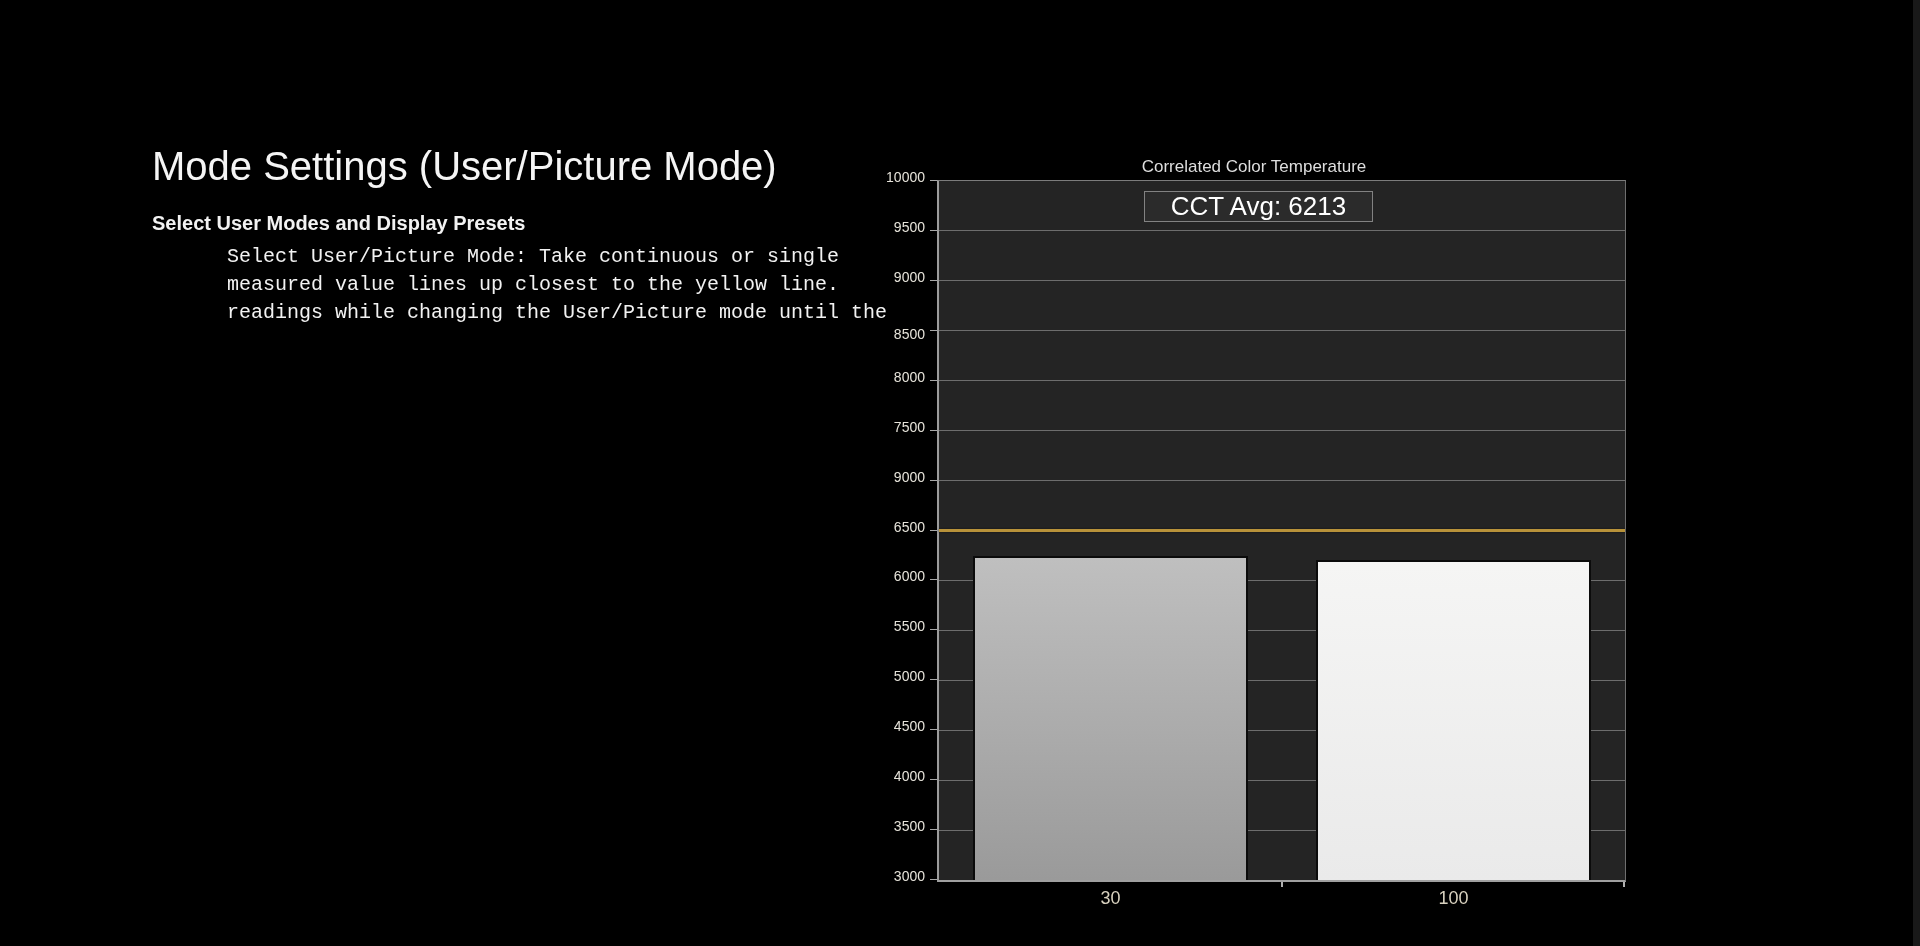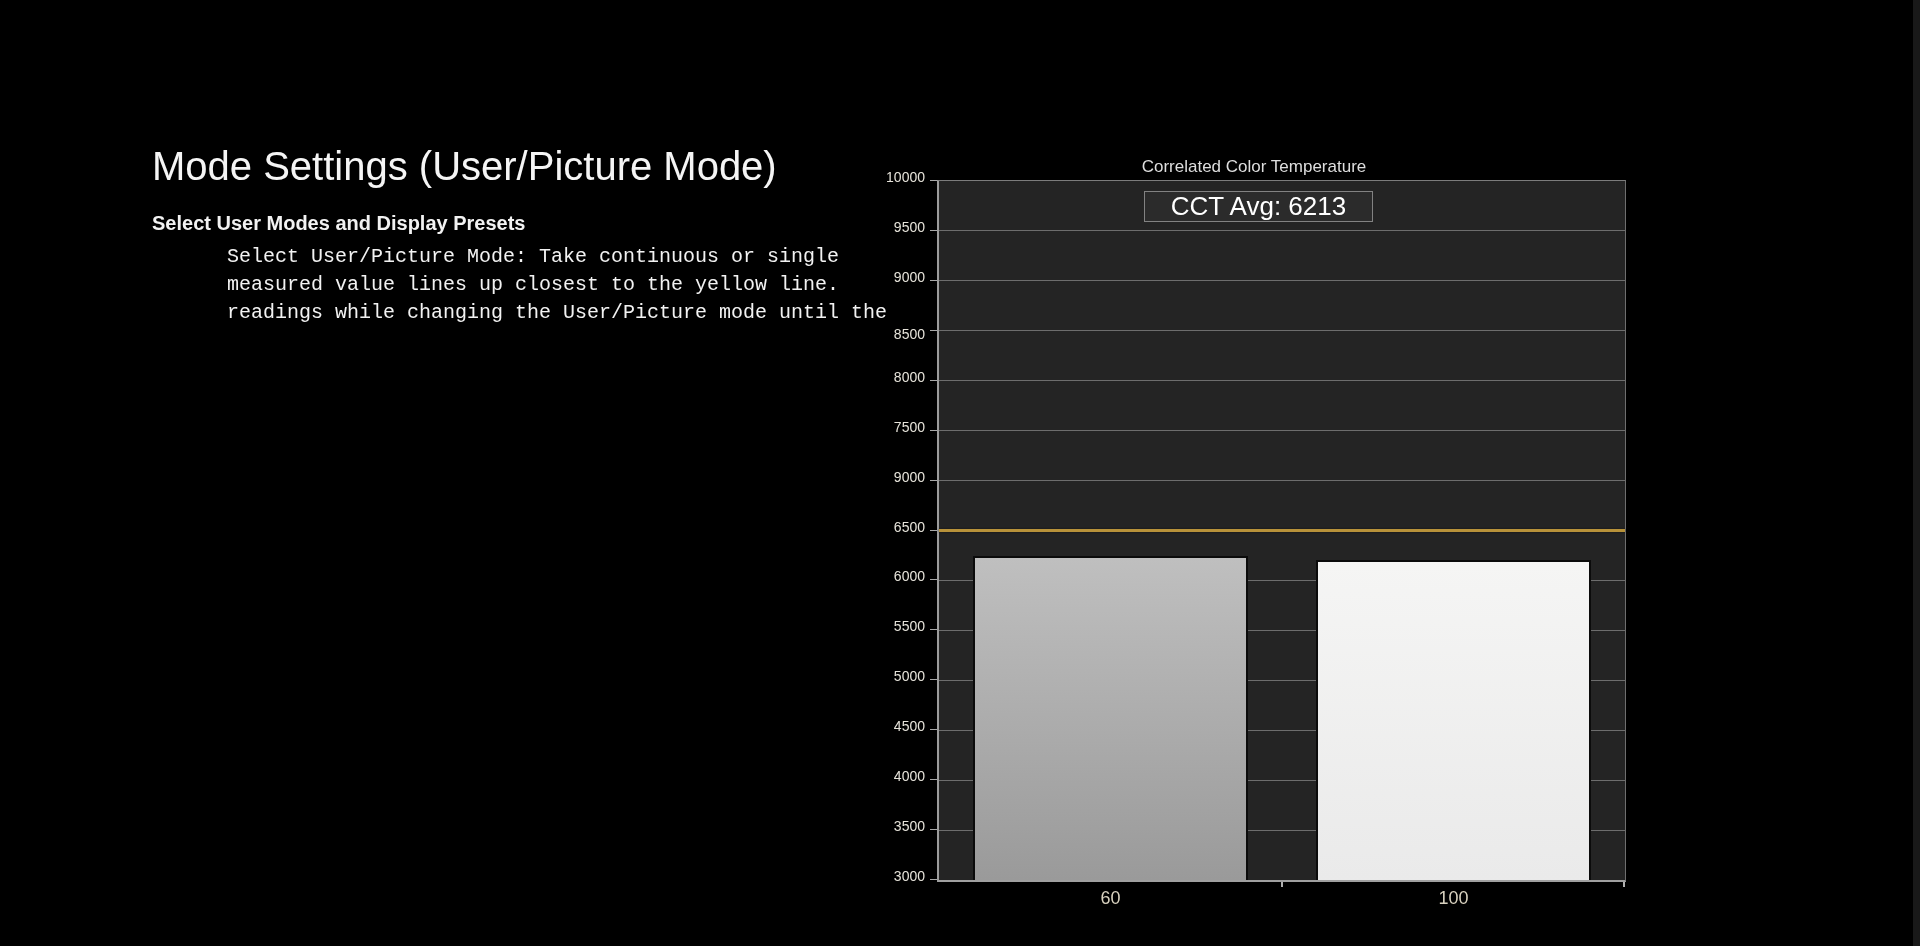--- a/index.html
+++ b/index.html
@@ -129,20 +129,20 @@
       <div class="gridline" style="top: 199.214px;"></div>
       <div class="gridline" style="top: 149.286px;"></div>
       <div class="gridline" style="top: 99.3571px;"></div>
       <div class="gridline" style="top: 49.4286px;"></div>
       <div class="target-line" style="top: 348px; background: rgb(184, 146, 58);"></div>
       <div class="bar" style="left: 34.3px; width: 274.4px; height: 323.537px; background: linear-gradient(rgb(191, 191, 191), rgb(154, 154, 154));"></div>
       <div class="bar" style="left: 377.3px; width: 274.4px; height: 319.543px; background: linear-gradient(rgb(245, 245, 244), rgb(234, 234, 234));"></div>
     </div>
 
   <div class="x-axis">
-      <div class="x-label" style="left: 171.5px;">60</div>
+      <div class="x-label" style="left: 171.5px;">30</div>
       <div class="x-label" style="left: 514.5px;">100</div>
       <div class="x-tick" style="left: 342px;"></div>
       <div class="x-tick" style="left: 684px;"></div>
     </div>
 
   <div class="window-edge"></div>
 </div>
 
 </body></html>

